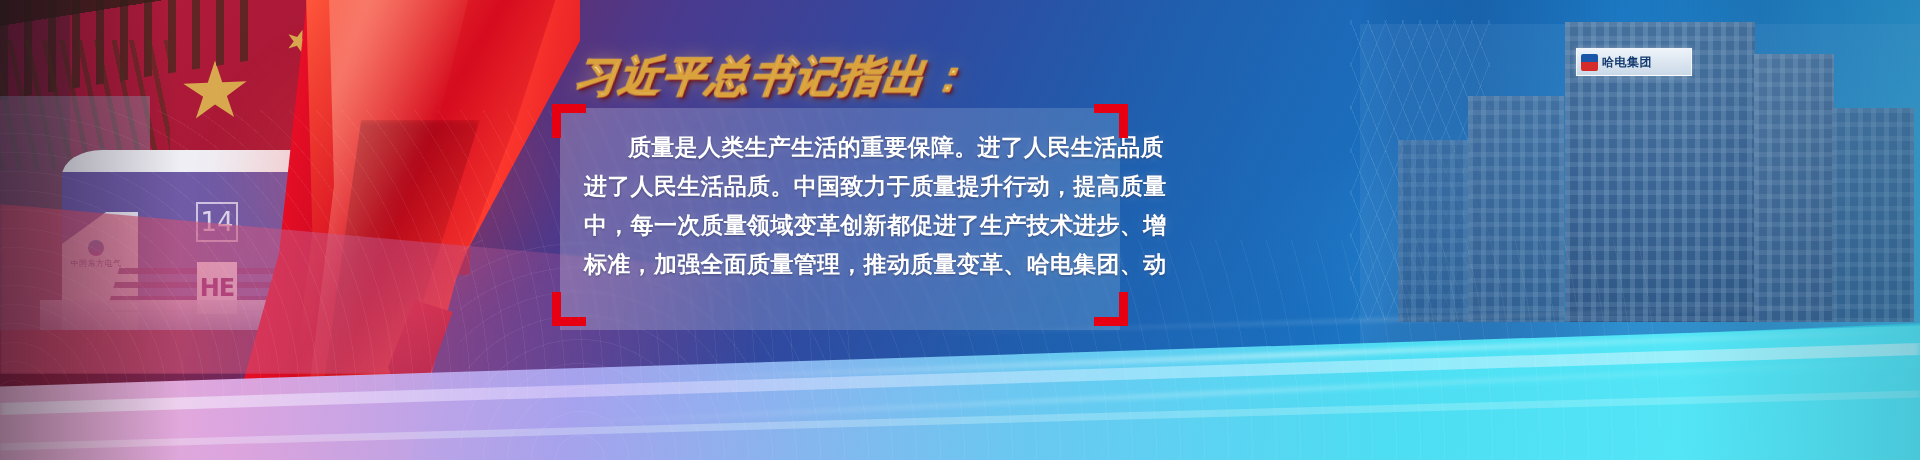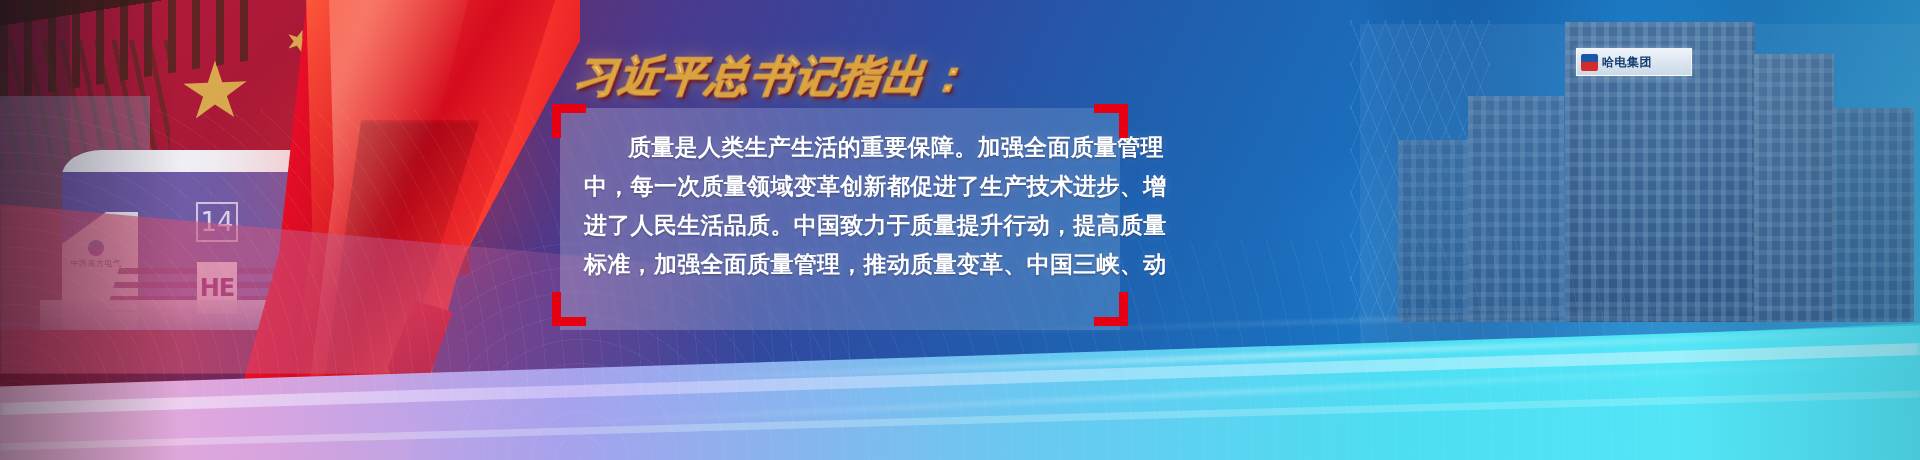--- a/index.html
+++ b/index.html
@@ -401,24 +401,24 @@
 
   <div class="quote-panel"></div>
   <span class="corner tl"></span>
   <span class="corner tr"></span>
   <span class="corner bl"></span>
   <span class="corner br"></span>
 
   <div class="title">习近平总书记指出：</div>
 
   <div class="quote-text">
-    <span class="ln first">质量是人类生产生活的重要保障。加强全面质量管理</span>
+    <span class="ln first">质量是人类生产生活的重要保障。进了人民生活品质</span>
+    <span class="ln">进了人民生活品质。中国致力于质量提升行动，提高质量</span>
     <span class="ln">中，每一次质量领域变革创新都促进了生产技术进步、增</span>
-    <span class="ln">进了人民生活品质。中国致力于质量提升行动，提高质量</span>
-    <span class="ln">标准，加强全面质量管理，推动质量变革、中国三峡、动</span>
+    <span class="ln">标准，加强全面质量管理，推动质量变革、哈电集团、动</span>
   </div>
 
   <div class="wave-left-rose"></div>
   <div class="wave wave2"></div>
   <div class="wave wave1"></div>
   <div class="wave wave3"></div>
   <div class="wave wave4"></div>
   <div class="ripple"></div>
   <div class="ripple2"></div>
   <span class="beam b1"></span>

